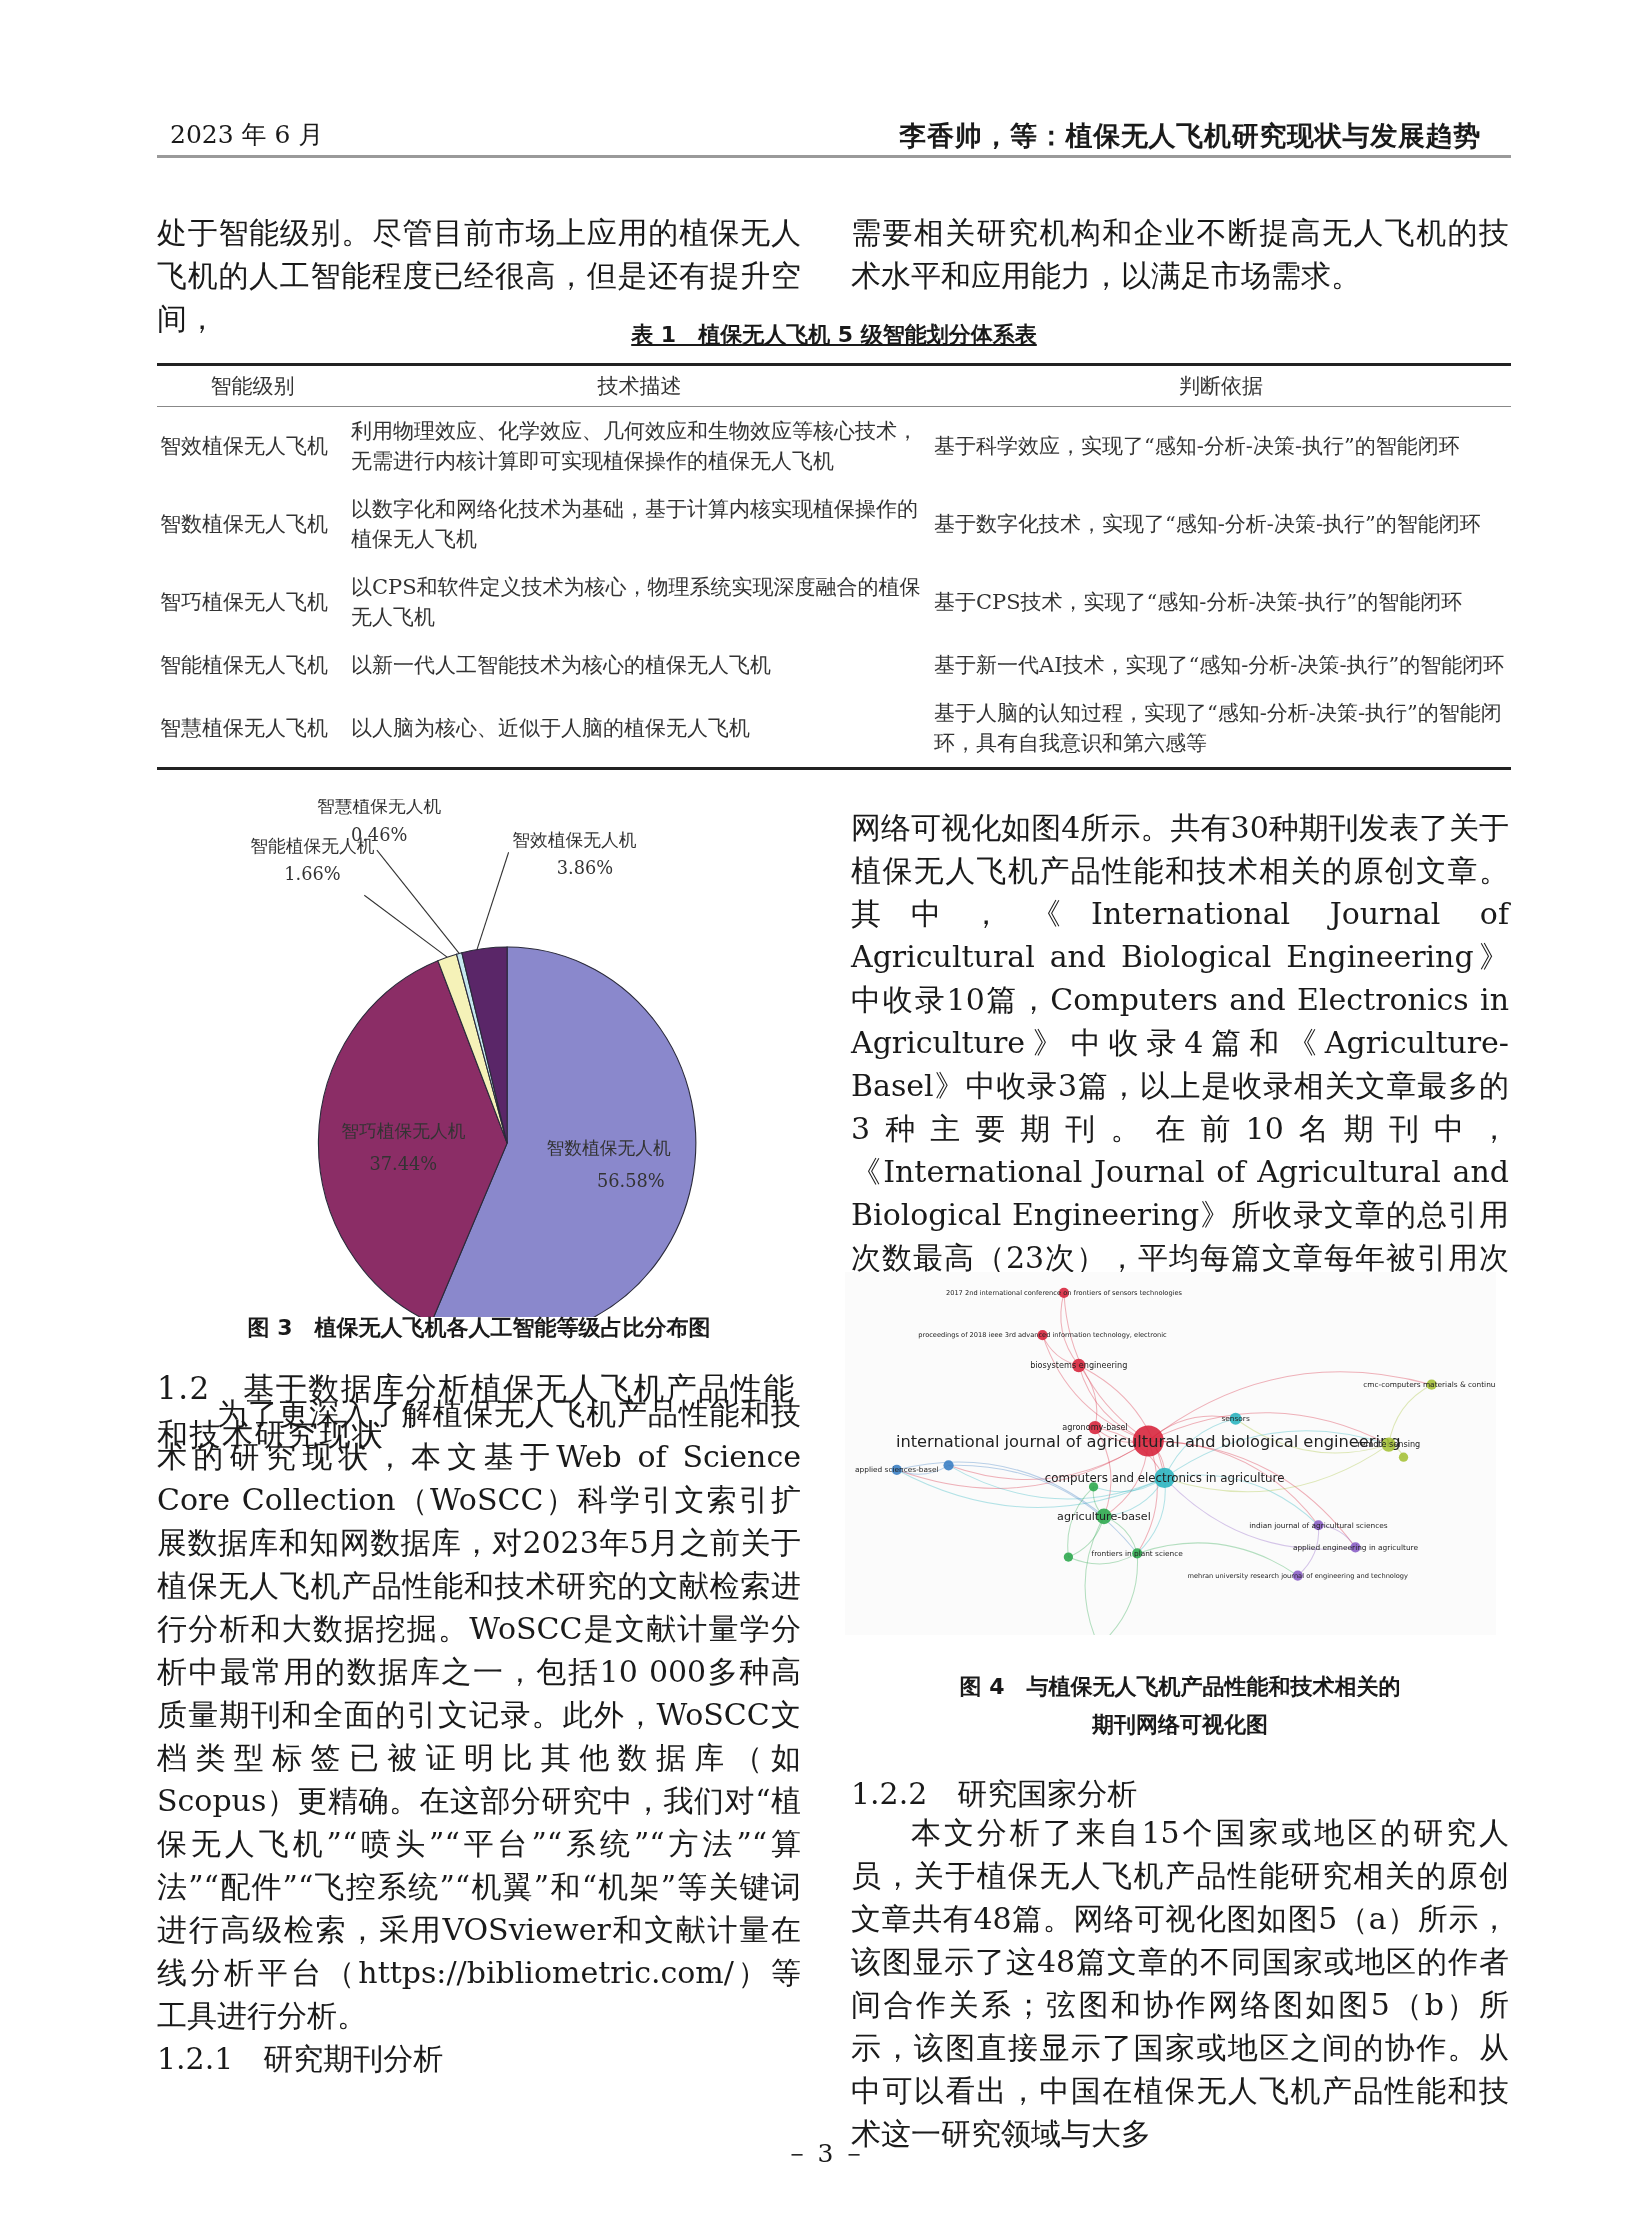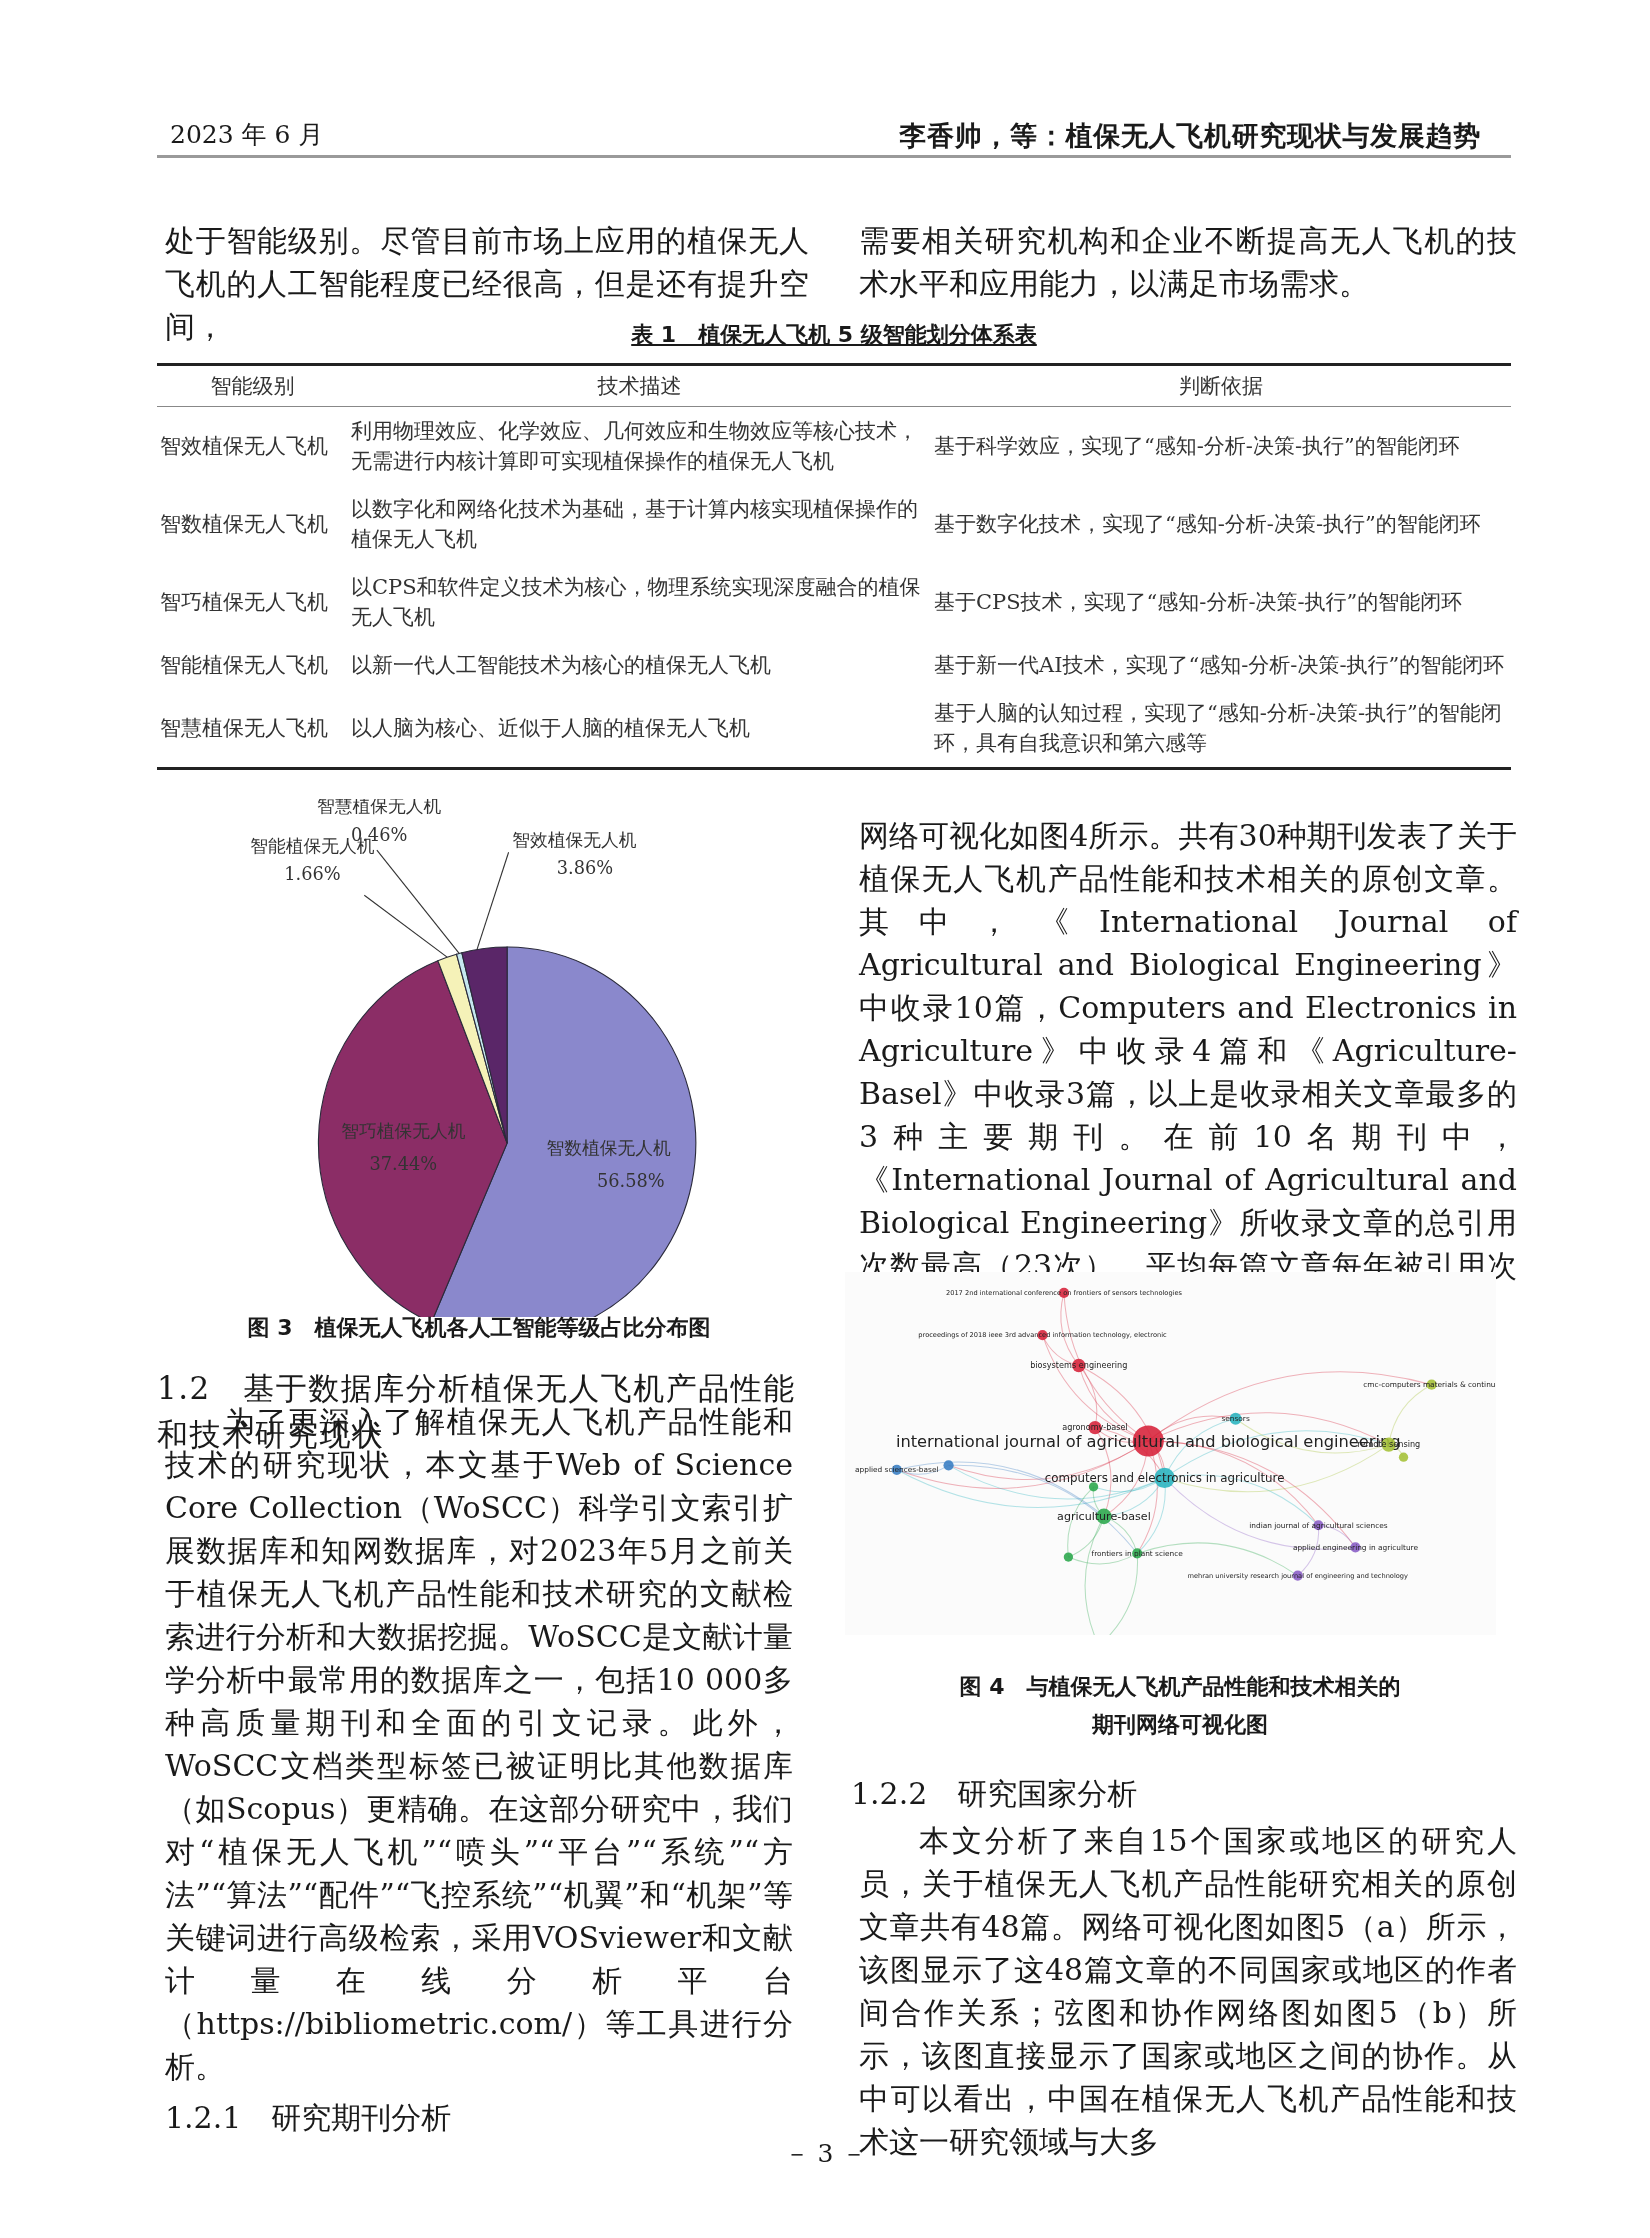--- a/index.html
+++ b/index.html
@@ -5,21 +5,21 @@
   html, body { margin:0; padding:0; background:#ffffff; }
   body { width:1651px; height:2239px; position:relative; overflow:hidden;
          font-family:"DejaVu Serif","Liberation Serif",serif; color:#1a1a1a; }
   .abs { position:absolute; }
   
   #hdr-left { left:170px; top:118px; font-size:25px;text-align:right; }
   #hdr-right { right:170px; top:118px; font-size:27px; font-family:"DejaVu Sans","Liberation Sans",sans-serif; font-weight:bold; letter-spacing:0.7px; }
   #hdr-rule { left:157px; top:155px; width:1354px; height:3px; background:#9a9a9a; }
 
   .body-text { font-size:30px; line-height:43px; text-align:justify; }
-  .para { margin:8px; }
+  .para { margin:0; }
   .indent { text-indent:2em; }
 
   #top-left { left:157px; top:211px; width:644px; }
   #top-right { left:851px; top:211px; width:658px; }
 
   
   #tbl-title { left:157px; top:320px; width:1354px; text-align:center; font-size:22px; font-weight:bold; font-family:"DejaVu Sans","Liberation Sans",sans-serif;text-decoration:underline; }
   #tbl { left:157px; top:363px; width:1354px; border-collapse:collapse; font-size:21px; line-height:30px; color:#333; }
   #tbl table { width:100%; border-collapse:collapse; }
   #tbl th { font-weight:normal; height:38px; border-top:3px solid #222; border-bottom:1.5px solid #888;font-family:Liberation Serif, serif; }

